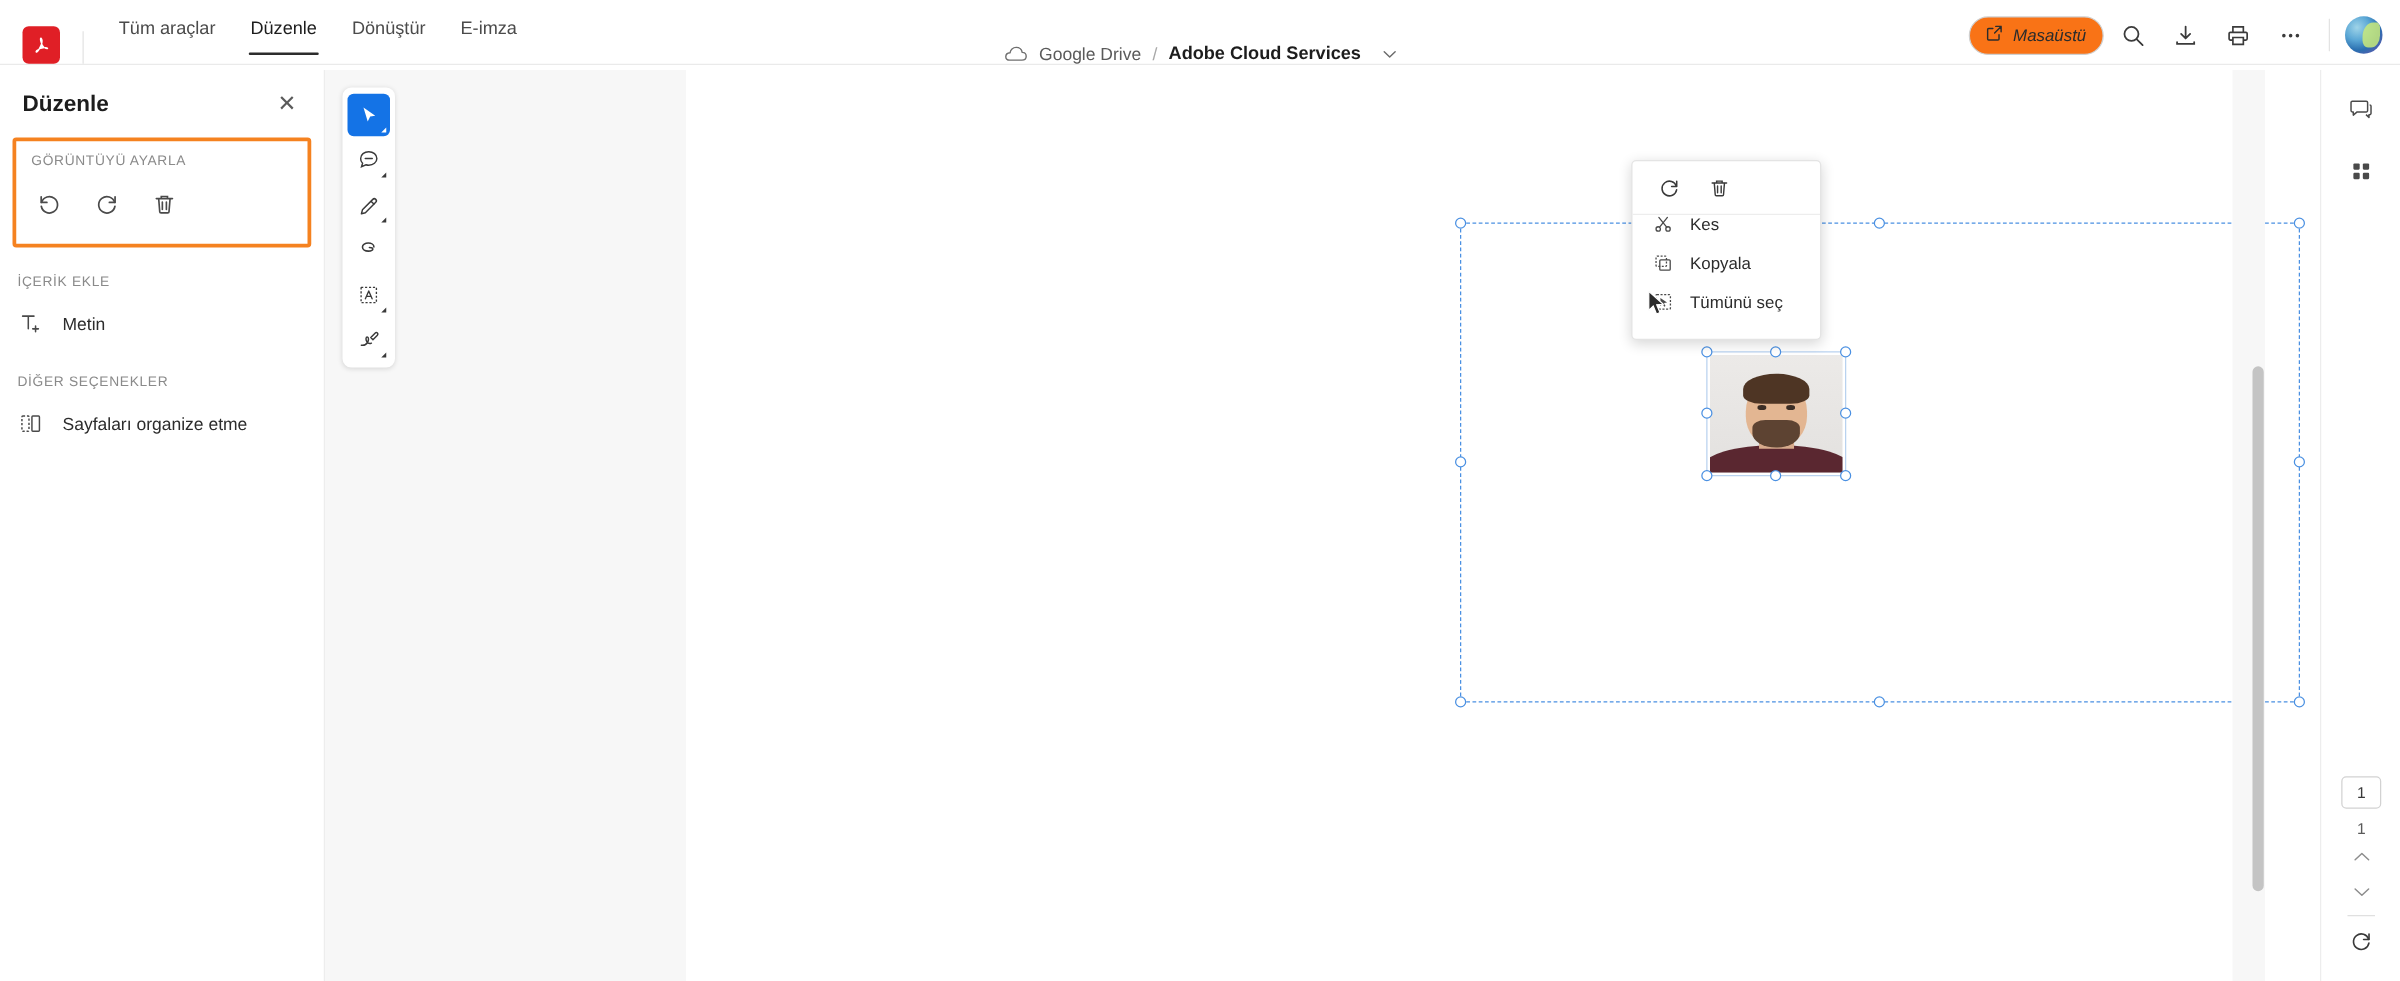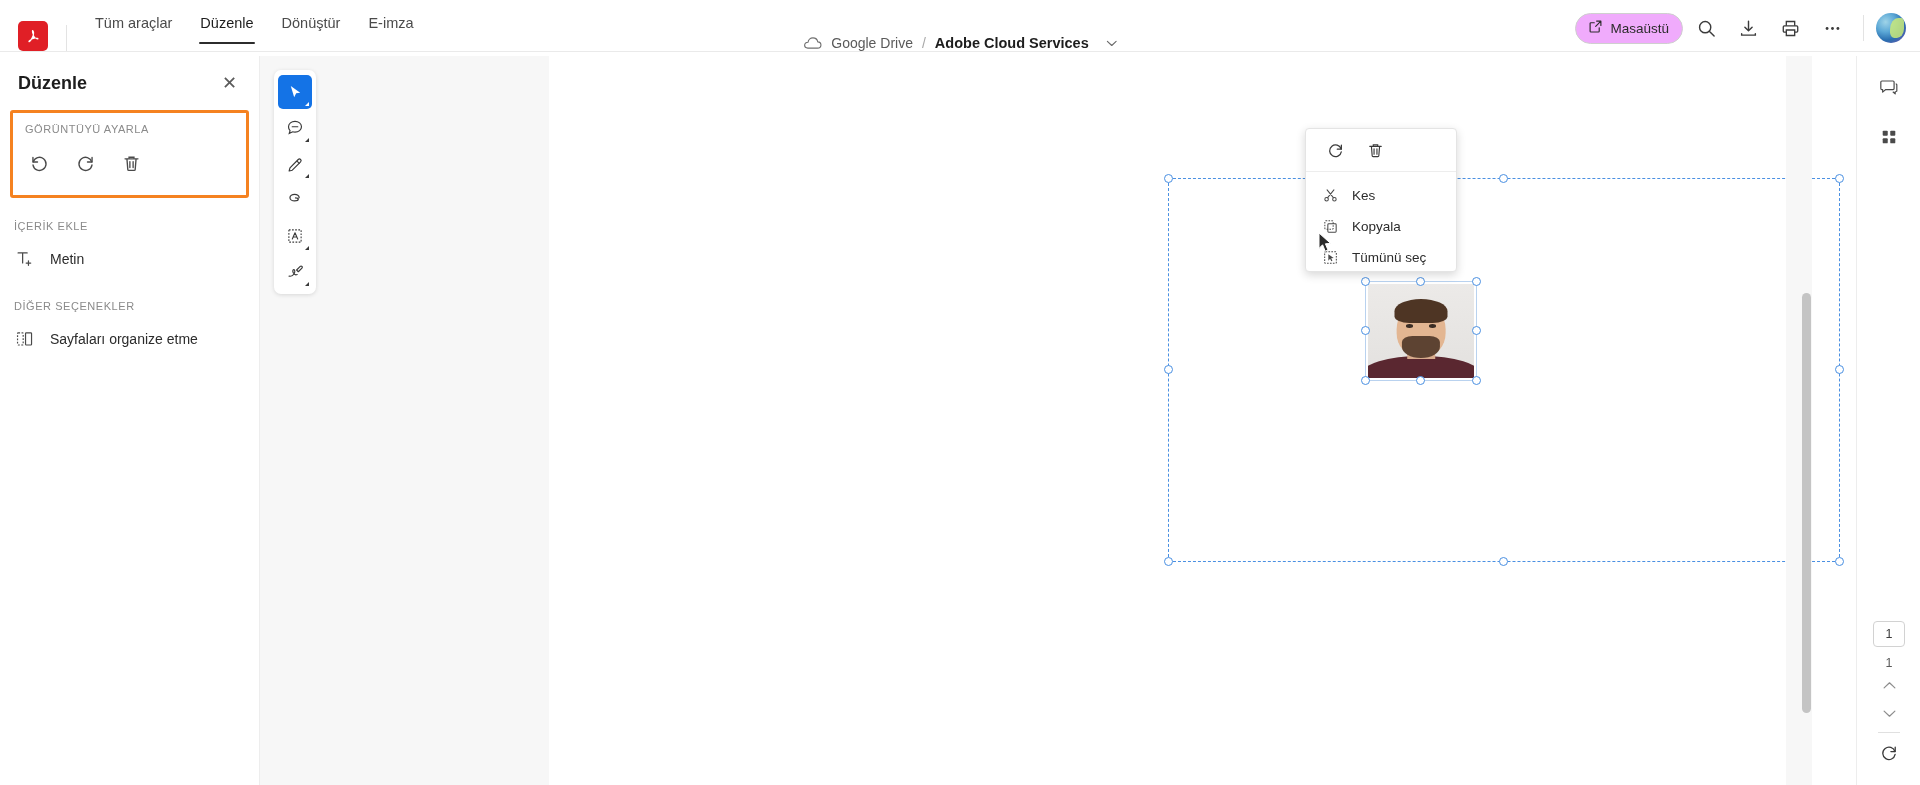--- a/index.html
+++ b/index.html
@@ -49,22 +49,23 @@
   .bc-doc { font-weight: 700; color: #1d1d1d; font-size: 14.5px; }
   .bc-caret { margin-left: 8px; color: #6b6b6b; display: flex; }
 
   .topright {
     position: absolute; right: 14px; top: 0; height: 56px;
     display: flex; align-items: center; gap: 4px;
   }
   .desktop-btn {
     display: flex; align-items: center; gap: 8px;
     height: 31px; padding: 0 13px; border: 1px solid #cfcfcf; border-radius: 16px;
-    font-size: 13.5px; color: #2c2c2c; background: #f0abfc; cursor: pointer;
+    font-size: 13.5px; color: #2c2c2c; background: #f97316; cursor: pointer;
     white-space: nowrap;
+    font-style: italic;
   }
   .icon-btn {
     width: 38px; height: 38px; display: flex; align-items: center; justify-content: center;
     border-radius: 6px; cursor: pointer; color: #3b3b3b;
   }
   .top-div { width: 1px; height: 26px; background: #e3e3e3; margin: 0 8px; }
   .avatar {
     width: 30px; height: 30px; border-radius: 50%;
     background: radial-gradient(circle at 32% 30%, #9fd4e8 0%, #5ca8d6 34%, #2a6fb0 62%, #7a4fae 100%);
     position: relative; overflow: hidden; cursor: pointer; flex: none;
@@ -196,21 +197,21 @@
   }
   .ctx-icons {
     display: flex; align-items: center; gap: 14px; padding: 9px 14px 9px 16px;
     border-bottom: 1px solid #ededed;
   }
   .ctx-ibtn {
     width: 26px; height: 24px; display: flex; align-items: center; justify-content: center;
     cursor: pointer; color: #3a3a3a; border-radius: 4px;
   }
   .ctx-item {
-    display: flex; align-items: flex-end; gap: 13px; height: 31px; padding: 0 14px 0 16px;
+    display: flex; align-items: flex-start; gap: 13px; height: 31px; padding: 0 14px 0 16px;
     font-size: 13.5px; color: #2c2c2c; cursor: pointer;
   }
   .ctx-item .ci { width: 17px; display: flex; align-items: center; justify-content: center; color: #4a4a4a; flex: none; }
 
   .mousecursor { position: absolute; left: 1318px; top: 232px; pointer-events: none; }
 
   
   .rightrail {
     position: absolute; right: 0; top: 56px; width: 64px; height: 729px;
     background: #ffffff; border-left: 1px solid #ededed;

